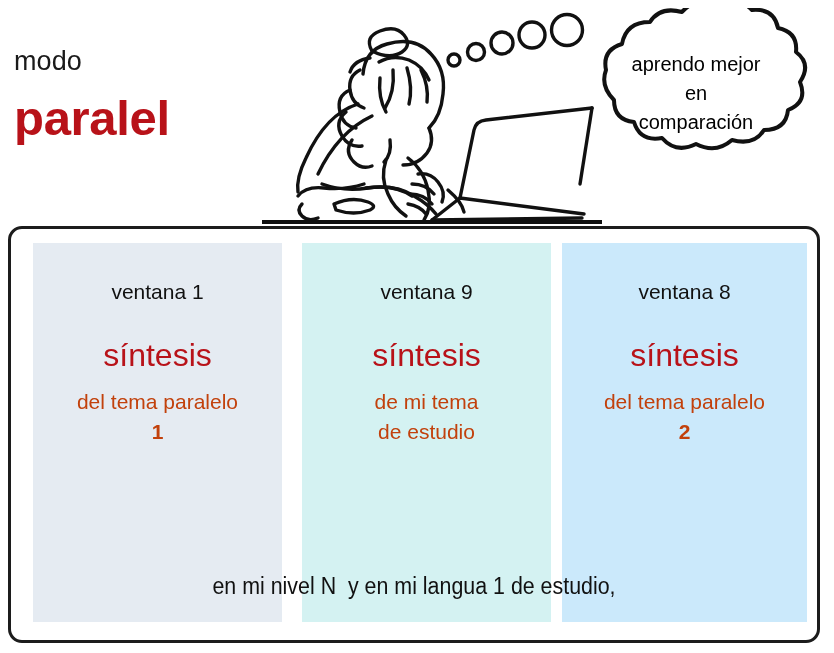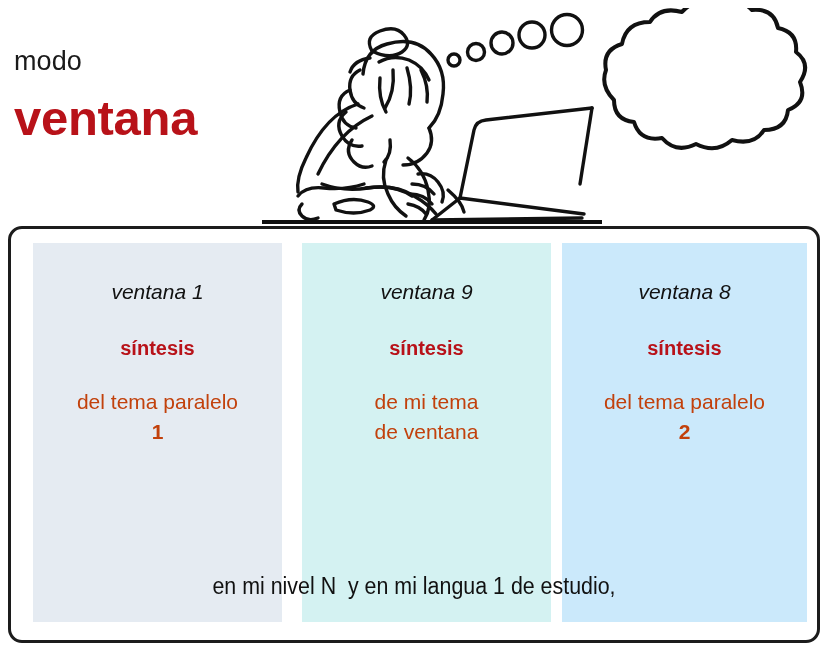--- a/index.html
+++ b/index.html
@@ -96,29 +96,28 @@
   #column-2 { left: 291px; width: 249px; background: #d4f2f2; }
   #column-3 { left: 551px; width: 245px; background: #cbe9fb; }
 
   .column-title {
     position: absolute;
     left: 0; right: 0;
     top: 37px;
     text-align: center;
     font-size: 21px;
     color: #111;
-    font-style: italic;
   }
   .column-synth {
     position: absolute;
     left: 0; right: 0;
     top: 94px;
     text-align: center;
-    font-size: 20px;
-    font-weight: bold;
+    font-size: 32px;
+    font-weight: normal;
     color: #b81219;
   }
   .column-sub {
     position: absolute;
     left: 0; right: 0;
     top: 144px;
     text-align: center;
     font-size: 21px;
     line-height: 1.42;
     color: #c2410c;
@@ -139,21 +138,21 @@
     white-space: pre;
   }
 </style>
 </head>
 <body>
 
 <div id="header-area">
 
   <div id="label-modo">modo</div>
 
-  <div id="label-paralel">ventana</div>
+  <div id="label-paralel">paralel</div>
 
   <div id="illustration">
     <svg width="340" height="222" viewBox="0 0 340 222" fill="none" stroke="#111111" stroke-width="3.4" stroke-linecap="round" stroke-linejoin="round">
 
       <path d="M110 43 q-8 -14 8 -20 q16 -6 24 4 q8 10 -2 17 q-12 8 -30 -1 z"></path>
 
       <path d="M101 66 q2 -24 24 -30 q28 -8 44 10 q15 16 12 40 q-2 22 -14 34"></path>
 
       <path d="M167 120 q6 14 -2 25 q-9 12 -24 12"></path>
 
@@ -224,20 +223,23 @@
         q8 20 -12 28
         q-2 20 -24 20
         q-10 16 -32 10
         q-16 14 -36 4
         q-20 10 -34 -6
         q-22 4 -28 -16
         q-20 -2 -20 -22
         q-14 -14 -8 -30
         z"></path>
     </svg>
+    <div id="thought-bubble-text" style="white-space: pre-line;">aprendo mejor
+en
+comparación</div>
   </div>
 </div>
 
 <div id="panel">
   <div id="columns">
 
     <div class="column" id="column-1" style="background: rgb(229, 235, 242);">
       <div class="column-title">ventana 1</div>
       <div class="column-synth">síntesis</div>
       <div class="column-sub">
@@ -245,21 +247,21 @@
         <br>
         <span class="emph">1</span>
       </div>
     </div>
 
     <div class="column" id="column-2" style="background: rgb(212, 242, 242);">
       <div class="column-title">ventana 9</div>
       <div class="column-synth">síntesis</div>
       <div class="column-sub">
         <span style="white-space: pre-line;">de mi tema
-de ventana</span>
+de estudio</span>
         <span class="emph"></span>
       </div>
     </div>
 
     <div class="column" id="column-3" style="background: rgb(203, 233, 251);">
       <div class="column-title">ventana 8</div>
       <div class="column-synth">síntesis</div>
       <div class="column-sub">
         <span style="white-space: pre-line;">del tema paralelo</span>
         <br>

